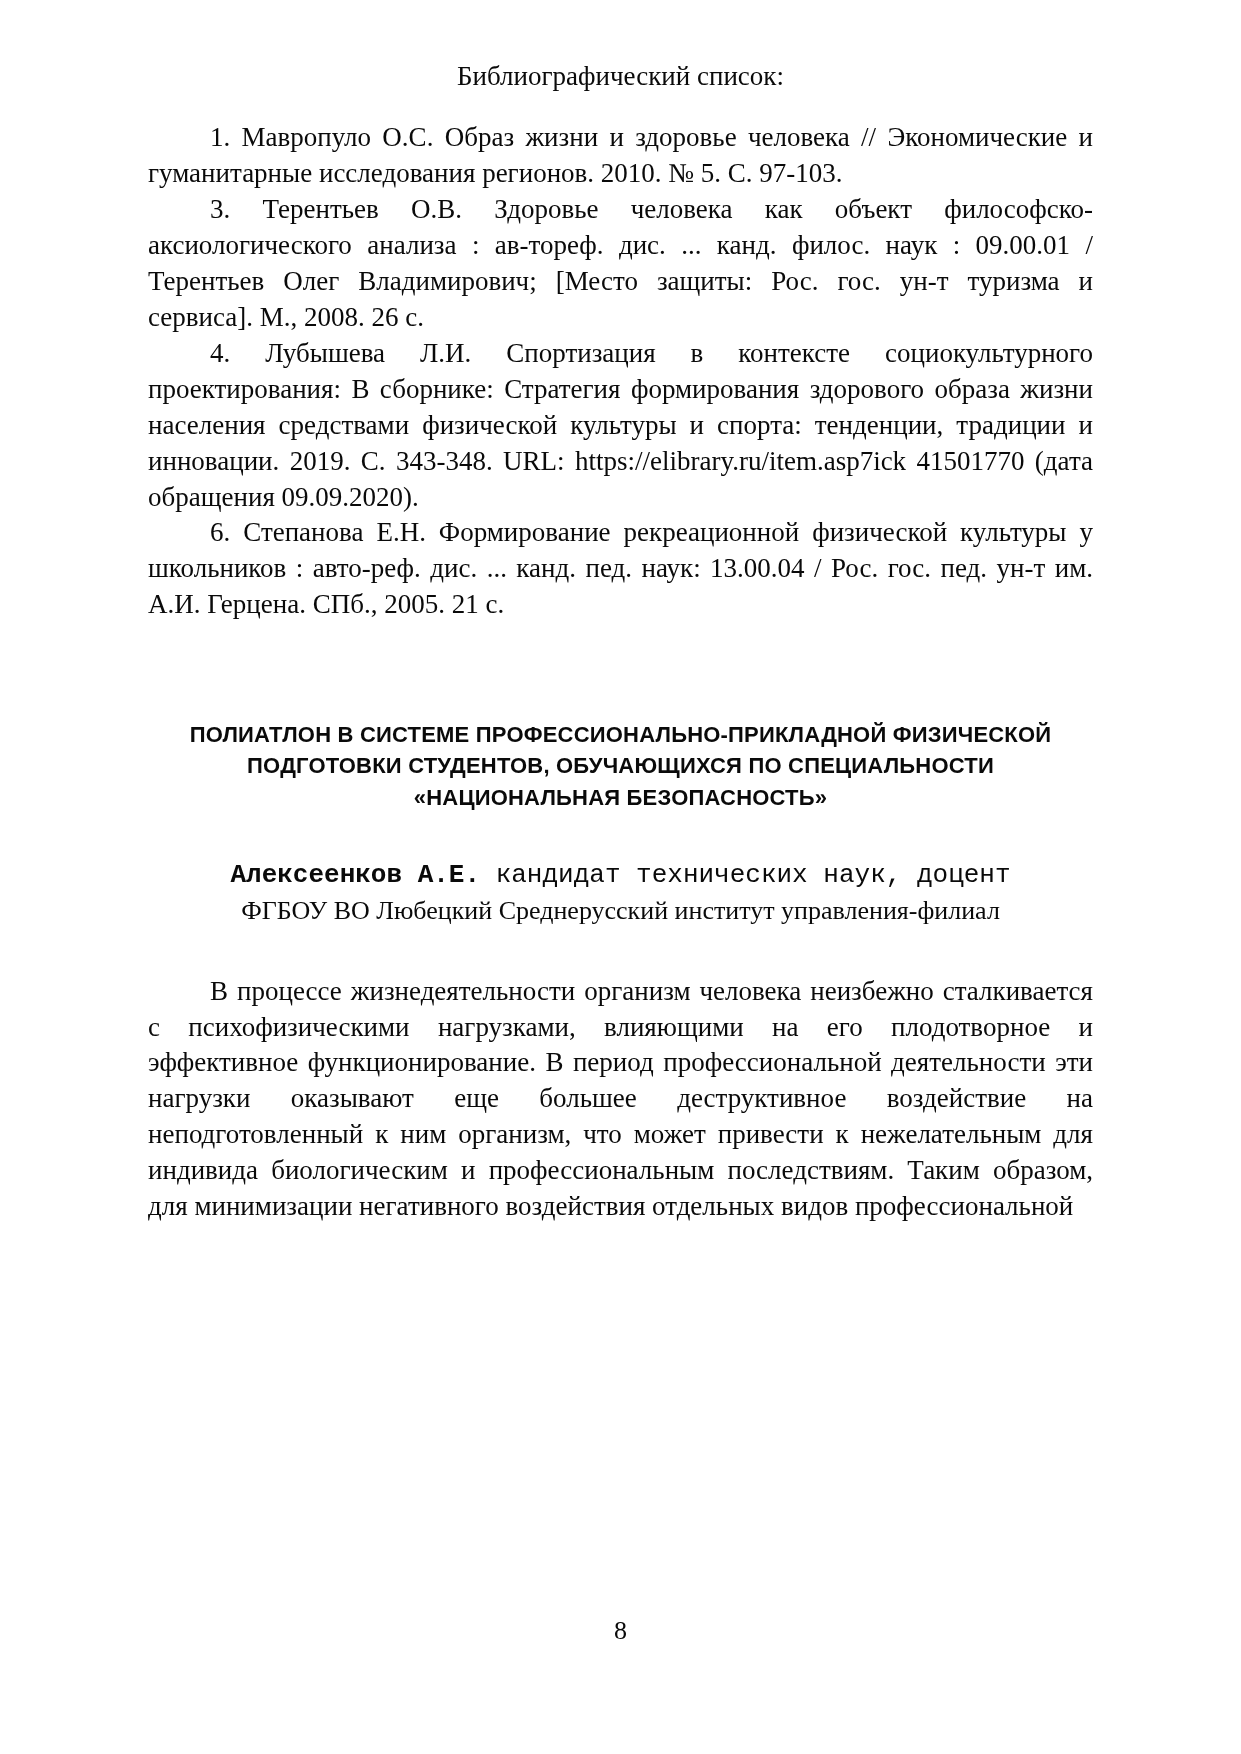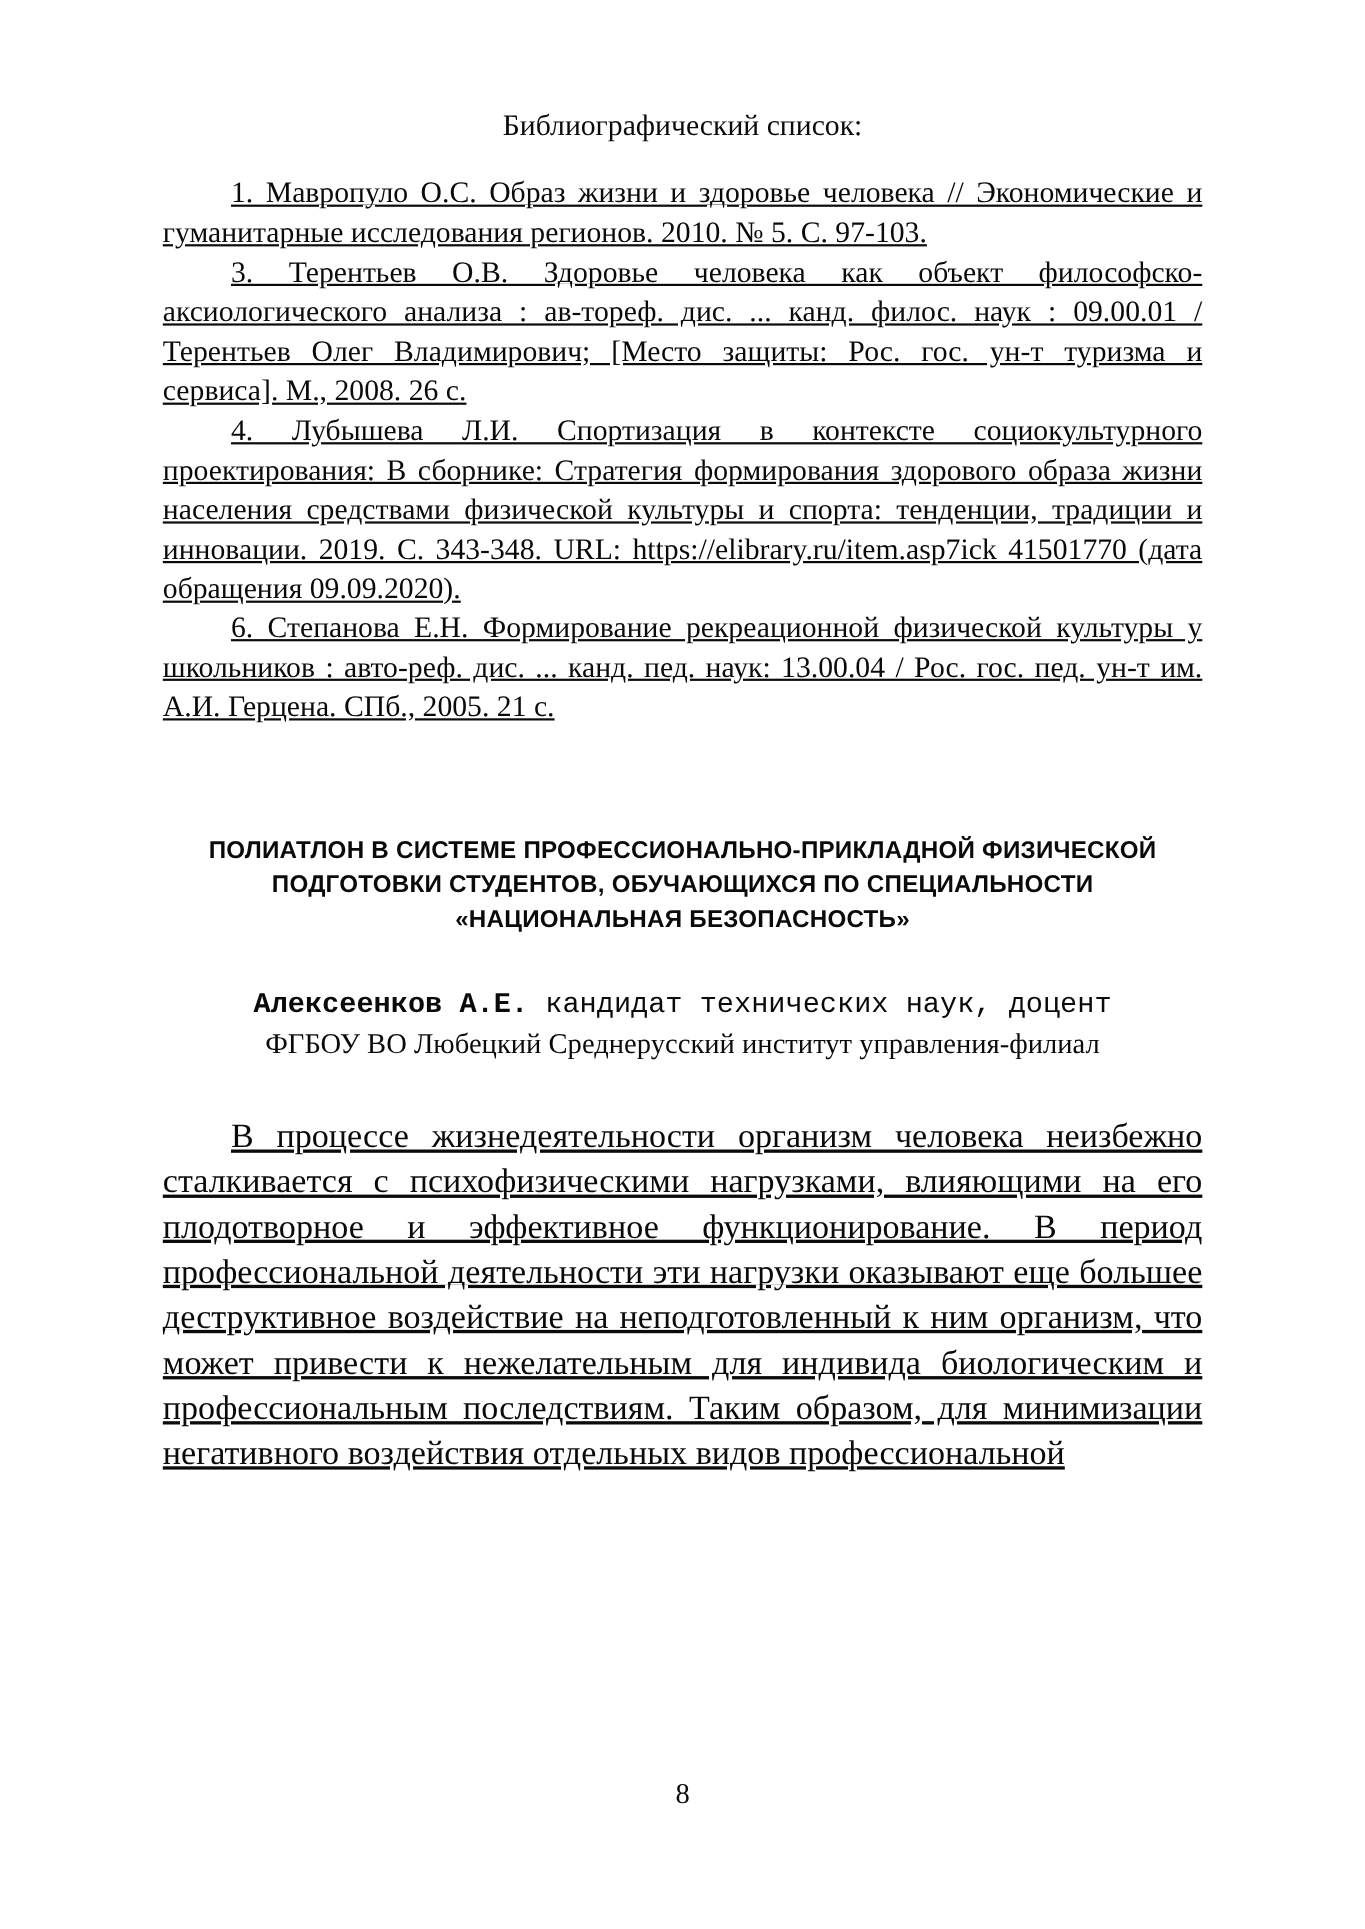--- a/index.html
+++ b/index.html
@@ -14,36 +14,35 @@
     color: #0a0a0a;
     position: relative;
     overflow: hidden;
   }
   .page {
     position: absolute;
     left: 0; top: 0;
     width: 1241px;
     height: 1754px;
     box-sizing: border-box;
-    padding: 96px 148px 60px 148px;
+    padding: 58px 148px 60px 148px;
   }
   .content {
     width: 945px;
     margin: 0 auto;
   }
   .biblio-heading {
     text-align: center;
     font-size: 27px;
     line-height: 1.35;
     margin: 0 0 26px 0;
   }
   .ref-list {
     margin: 0;
     padding: 0;
-    text-decoration: underline;
   }
   .ref-item {
     font-size: 27px;
     line-height: 1.33;
     text-align: justify;
     text-justify: inter-word;
     text-indent: 62px;
     margin: 0 0 0 0;
     hyphens: none;
   }
@@ -67,27 +66,26 @@
     font-family: Liberation Mono, monospace;
   }
   .author-line .bold { font-weight: bold; }
   .affiliation {
     text-align: center;
     font-size: 26px;
     line-height: 1.4;
     margin: 0;
   }
   .body-para {
-    font-size: 31px;
+    font-size: 27px;
     line-height: 1.33;
     text-align: justify;
     text-justify: inter-word;
     text-indent: 62px;
     margin: 0;
-    text-decoration: underline;
   }
   .page-number {
     position: absolute;
     left: 0;
     right: 0;
     bottom: 108px;
     text-align: center;
     font-size: 26px;
   }
 </style>

